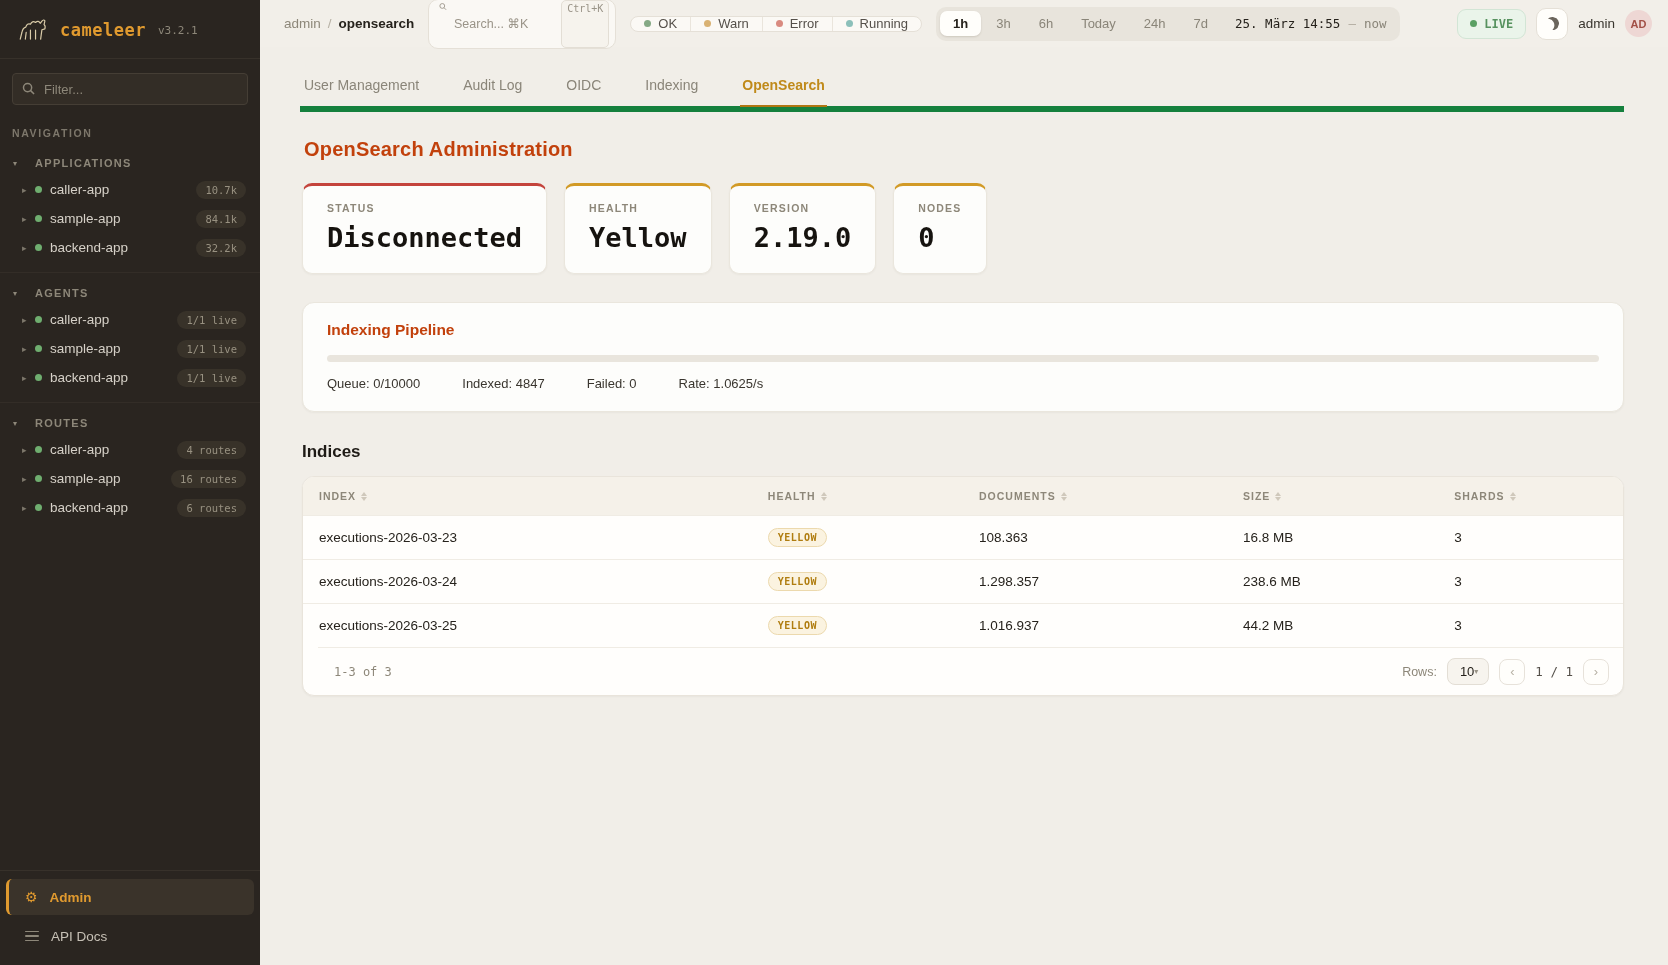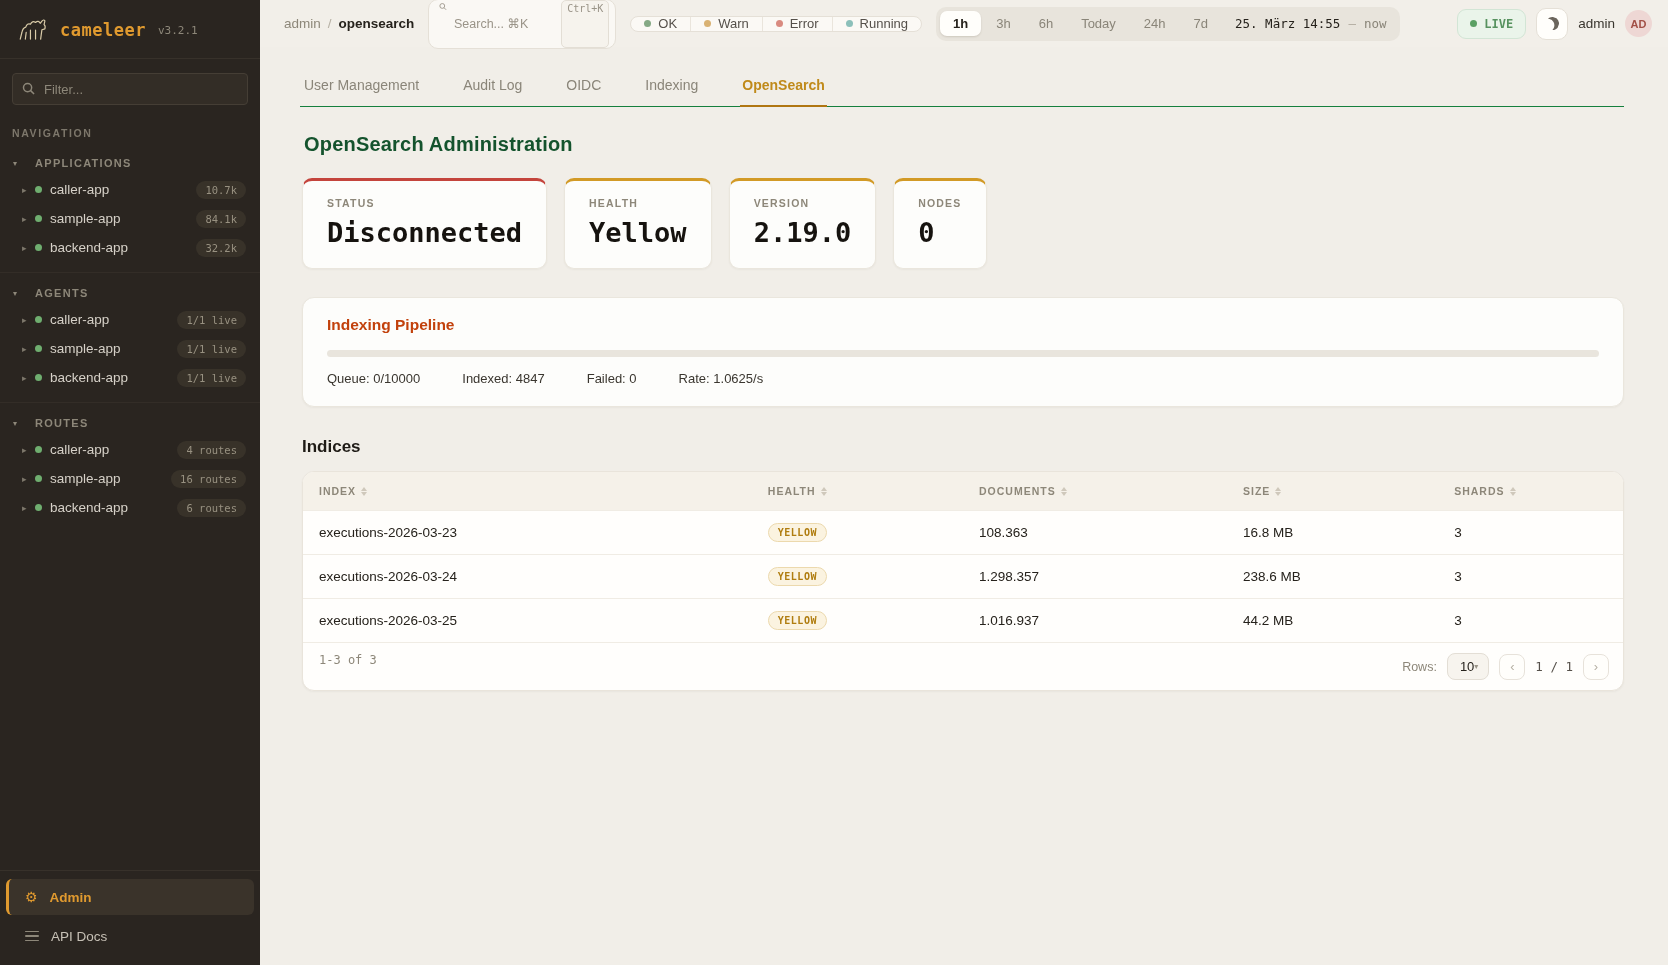--- a/index.html
+++ b/index.html
@@ -103,25 +103,25 @@
   }
   .moon { width:13px; height:13px; border-radius:50%; box-shadow:inset -4px 3px 0 0 #6b655c; transform:rotate(15deg); }
   .user-label { font-size:13.5px; color:#3a362f; }
   .avatar {
     width:27px; height:27px; border-radius:50%; background:#eed7d4; color:#a14f46;
     font-size:11px; font-weight:bold; display:flex; align-items:center; justify-content:center; cursor:pointer;
   }
 
   
   .content { flex:1; overflow:auto; padding:22px 44px 0 40px; }
-  .tabs { display:flex; gap:40px; border-bottom:1px solid #15803d; padding:0 0 0 2px; }
+  .tabs { display:flex; gap:40px; border-bottom:6px solid #15803d; padding:0 0 0 2px; }
   .tab { font-size:14px; color:#8a8579; padding:8px 2px 13px 2px; cursor:pointer; position:relative; white-space:nowrap; }
   .tab.active { color:#c08a1a; font-weight:bold; }
   .tab.active::after { content:""; position:absolute; left:0; right:0; bottom:-1px; height:2px; background:#b07612; }
-  .page-title { font-size:20px; font-weight:bold; color:#14532d; margin:26px 0 22px 4px; letter-spacing:0.2px; }
+  .page-title { font-size:20px; font-weight:bold; color:#c2410c; margin:26px 0 22px 4px; letter-spacing:0.2px; }
 
   .cards-row { display:flex; gap:17px; margin-left:2px; }
   .stat-card {
     background:#fdfdfb; border:1px solid #eae6dd; border-top:3px solid #d29a26;
     border-radius:10px; padding:16px 24px 20px 24px; min-width:76px;
     box-shadow:0 1px 2px rgba(80,70,50,.05);
   }
   .stat-card.red { border-top-color:#c4443c; }
   .stat-label { font-size:10.5px; font-weight:bold; letter-spacing:1.2px; color:#8d8779; margin-bottom:8px; }
   .stat-value { font-family:"DejaVu Sans Mono","Liberation Mono",monospace; font-size:27px; font-weight:bold; color:#16130f; white-space:nowrap; }
@@ -154,21 +154,21 @@
   .sort-icon i { width:0; height:0; border-left:3px solid transparent; border-right:3px solid transparent; display:block; }
   .sort-icon .up { border-bottom:4px solid #cfc8bb; }
   .sort-icon .dn { border-top:4px solid #cfc8bb; }
   .trow { border-top:1px solid #f0ece4; cursor:pointer; }
   .td { font-size:13.5px; color:#26221c; padding:12px 16px; white-space:nowrap; }
   .health-badge {
     display:inline-block; font-family:"DejaVu Sans Mono","Liberation Mono",monospace;
     font-size:10px; font-weight:bold; color:#b07d10; background:#fbf3e0; border:1px solid #ecd9ad;
     border-radius:10px; padding:3px 9px; letter-spacing:0.5px;
   }
-  .tfoot { display:flex; border-top:1px solid #f0ece4; padding:10px 14px 10px 16px; }
+  .tfoot { display:flex; align-items:center; border-top:1px solid #f0ece4; padding:10px 14px 10px 16px;margin-left:15px; }
   .range-label { font-family:"DejaVu Sans Mono","Liberation Mono",monospace; font-size:12px; color:#8d8779; }
   .tfoot-right { margin-left:auto; display:flex; align-items:center; gap:10px; }
   .rows-label { font-size:12.5px; color:#8d8779; }
   .rows-select {
     display:flex; align-items:center; background:#f7f4ee; border:1px solid #e3ded5;
     border-radius:8px; padding:5px 10px 5px 12px; font-size:13px; color:#26221c; cursor:pointer;
   }
   .rows-select .caret { font-size:8px; color:#9a9488; }
   .page-btn {
     width:26px; height:26px; background:#fffefb; border:1px solid #e7e2da; border-radius:8px;

